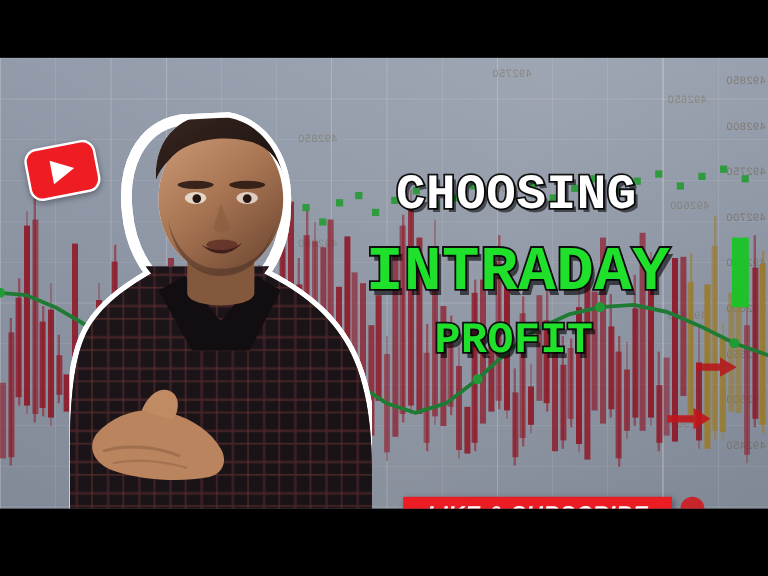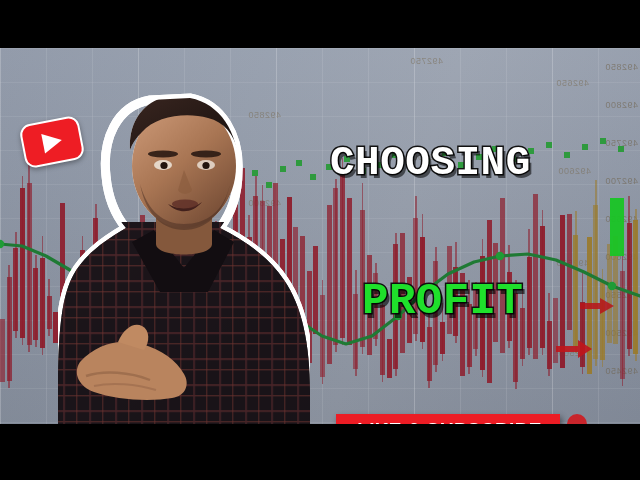--- a/index.html
+++ b/index.html
@@ -57,21 +57,21 @@
 
   
   .hl{position:absolute;z-index:40;font-weight:bold;white-space:nowrap;
       font-family:Liberation Mono, monospace;letter-spacing:.5px;}
   #t-choosing{left:330px;top:92px;font-size:41px;color:#ffffff;
       -webkit-text-stroke:3px #111;paint-order:stroke fill;
       text-shadow:3px 4px 0 rgba(0,0,0,.55);}
   #t-intraday{left:305px;top:150px;font-size:52px;color:#1fe02b;
       -webkit-text-stroke:3px #101010;paint-order:stroke fill;
       text-shadow:3px 5px 0 rgba(0,0,0,.6);}
-  #t-profit{left:362px;top:228px;font-size:44px;color:#1fe02b;
+  #t-profit{left:362px;top:215px;font-size:36px;color:#1fe02b;
       -webkit-text-stroke:3px #101010;paint-order:stroke fill;
       text-shadow:3px 5px 0 rgba(0,0,0,.6);}
   #t-targets{left:337px;top:284px;font-size:48px;color:#1fe02b;
       -webkit-text-stroke:3px #101010;paint-order:stroke fill;
       text-shadow:3px 5px 0 rgba(0,0,0,.6);}
 
   
   #subbanner{position:absolute;left:336px;top:366px;width:224px;height:31px;z-index:45;
              background:#ec1c24;box-shadow:2px 3px 6px rgba(0,0,0,.45);
              display:flex;align-items:center;justify-content:center;}
@@ -398,20 +398,21 @@
         </g>
       </svg>
     </div>
 
     <div id="ytbadge">
       <div class="ytbg"></div>
       <div class="yttri"></div>
     </div>
 
     <div class="hl" id="t-choosing">CHOOSING</div>
+    <div class="hl" id="t-intraday">INTRADAY</div>
     <div class="hl" id="t-profit">PROFIT</div>
 
     <div id="subbanner">
       <span>LIKE &amp; SUBSCRIBE</span>
     </div>
 
     <div id="bellmark">
       <div class="bellbody"></div>
 
     </div>

